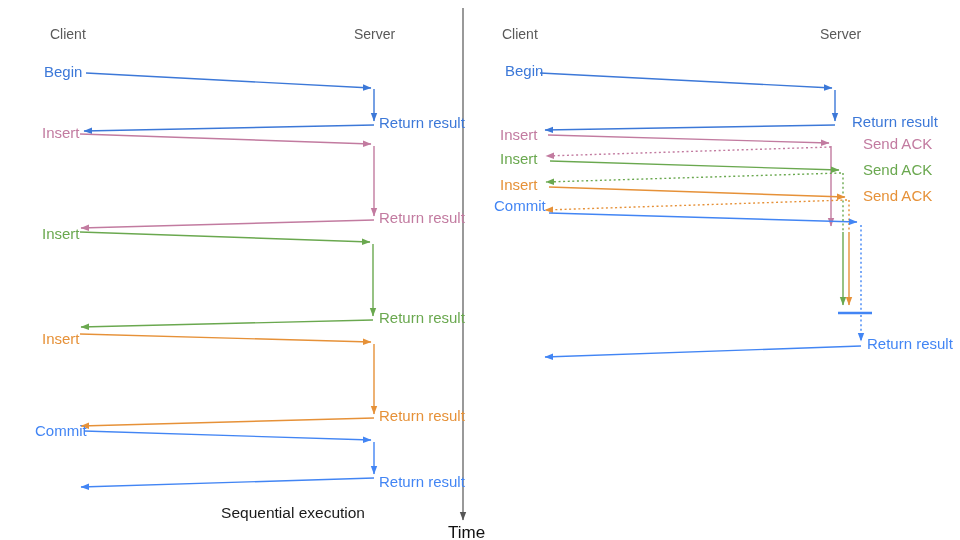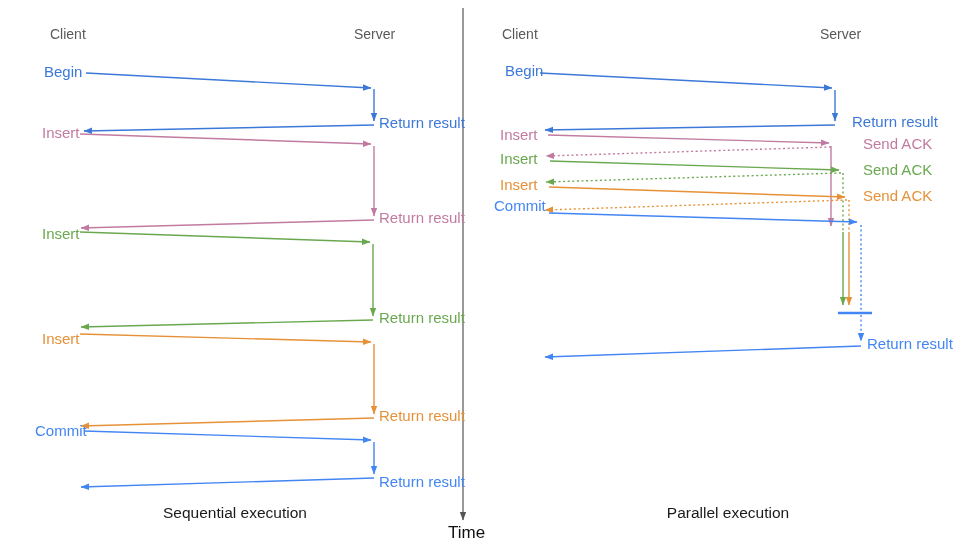--- a/index.html
+++ b/index.html
@@ -8,21 +8,21 @@
     font-family:"Liberation Sans", sans-serif;
   }
   .canvas svg{position:absolute;left:0;top:0;}
   .hdr{
     position:absolute;font-size:14px;color:#595959;white-space:nowrap;
   }
   .msg-label{
     position:absolute;font-size:15px;white-space:nowrap;line-height:13px;
   }
   .panel-title{
-    position:absolute;font-size:15.5px;color:#1a1a1a;width:260px;text-align:center;white-space:nowrap;
+    position:absolute;font-size:15.5px;color:#1a1a1a;width:260px;text-align:right;white-space:nowrap;
   }
   .time-label{
     position:absolute;font-size:17px;color:#111111;white-space:nowrap;
   }
 </style>
 </head>
 <body>
 
 <div class="canvas">
 
@@ -83,21 +83,20 @@
       <line x1="861" y1="315" x2="861" y2="341" stroke="#4285f4" stroke-width="1.4" stroke-dasharray="2 2.6" marker-end="url(#arr4285f4)"></line>
       <line x1="861" y1="346" x2="545" y2="357" stroke="#4285f4" stroke-width="1.4" marker-end="url(#arr4285f4)"></line>
     </svg>
 
   <div class="hdr" style="left:50px;top:26px;">Client</div>
   <div class="hdr" style="left:354px;top:26px;">Server</div>
   <div class="hdr" style="left:502px;top:26px;">Client</div>
   <div class="hdr" style="left:820px;top:26px;">Server</div>
 
   <div class="panel-title" style="left:105px;top:504px;">Sequential execution</div>
-  <div class="panel-title" style="left:598px;top:504px;">Parallel execution</div>
 
   <div class="time-label" style="left:448px;top:523px;">Time</div>
 
   <div>
       <div class="msg-label" style="left: 44px; top: 65px; color: rgb(60, 120, 216);">Begin</div>
       <div class="msg-label" style="left: 379px; top: 116px; color: rgb(60, 120, 216);">Return result</div>
       <div class="msg-label" style="left: 42px; top: 126px; color: rgb(194, 123, 160);">Insert</div>
       <div class="msg-label" style="left: 379px; top: 211px; color: rgb(194, 123, 160);">Return result</div>
       <div class="msg-label" style="left: 42px; top: 227px; color: rgb(106, 168, 79);">Insert</div>
       <div class="msg-label" style="left: 379px; top: 311px; color: rgb(106, 168, 79);">Return result</div>

